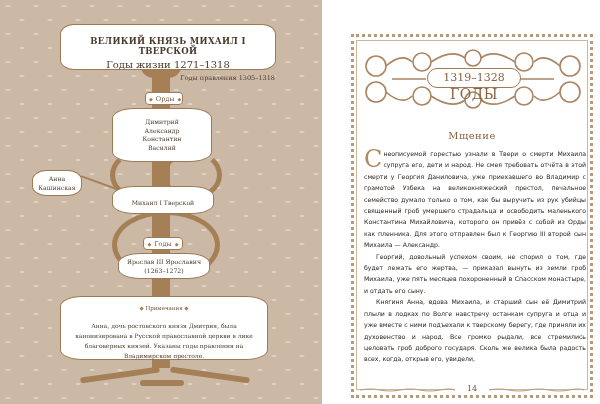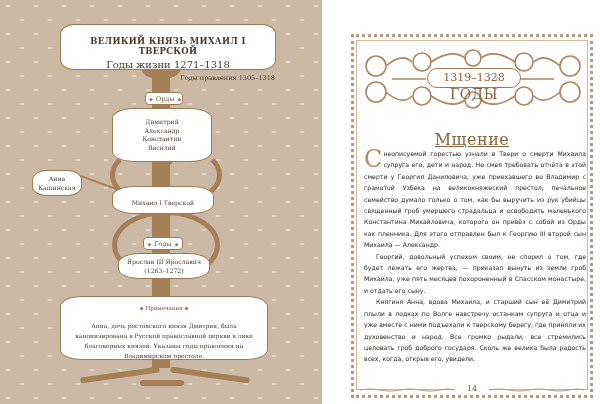--- a/index.html
+++ b/index.html
@@ -44,21 +44,21 @@
   .frame { position:absolute; left:351px; top:34px; width:242px; height:364px; box-sizing:border-box;
     border:3px dotted #b69a7b; }
   .frame-inner { position:absolute; left:356px; top:40px; width:232px; height:350px; border:1px solid #cdb69a; box-sizing:border-box; }
   .ornament { position:absolute; left:362px; top:48px; width:222px; height:62px; }
   .year-cartouche {
     position:absolute; left:427px; top:68px; width:94px; height:20px; background:#fff;
     border:1.5px solid #a07a52; border-radius:10px; box-sizing:border-box;
     font-size:11px; color:#8a643f; text-align:center; line-height:17px;
   }
   .year-cartouche .small { font-size:14px; letter-spacing:0.5px; }
-  .chapter-title { position:absolute; left:351px; top:130px; width:242px; text-align:center; font-size:16px; color:#8a643f; letter-spacing:0.5px;text-decoration:underline; }
+  .chapter-title { position:absolute; left:351px; top:130px; width:242px; text-align:center; font-size:10px; color:#8a643f; letter-spacing:0.5px; }
   .body-text { position:absolute; left:364px; top:148px; width:222px; font-family:"DejaVu Sans", sans-serif; font-size:6.2px; line-height:11.4px; color:#2e2620; text-align:justify; }
   .body-text p { margin:0; }
   .body-text p.indent { text-indent:12px; }
   .dropcap { float:left; font-family:"DejaVu Serif", serif; font-size:24px; line-height:20px; color:#b08a60; margin-right:1px; margin-top:1px; }
   .page-number { position:absolute; left:455px; top:384px; width:34px; text-align:center; font-size:8px; color:#7a5a3a; background:#fff; }
   .bottom-swirl { position:absolute; left:360px; top:388px; width:224px; height:4px; }
 </style>
 </head>
 <body>
 

